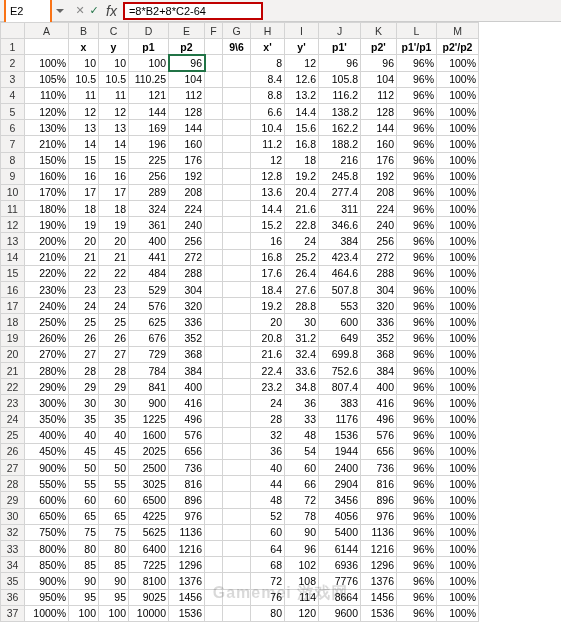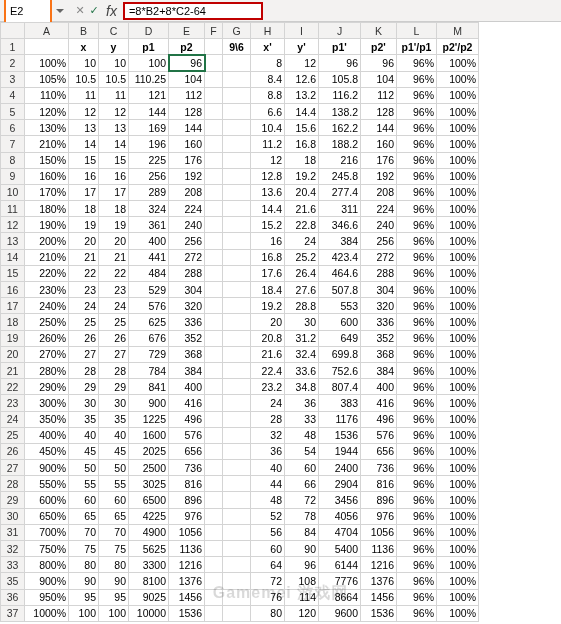--- a/index.html
+++ b/index.html
@@ -544,64 +544,64 @@
           <td class="txt-r"></td>
           <td class="txt-r"></td>
           <td class="txt-r">52</td>
           <td class="txt-r">78</td>
           <td class="txt-r">4056</td>
           <td class="txt-r">976</td>
           <td class="txt-r">96%</td>
           <td class="txt-r">100%</td>
         </tr>
         <tr>
-          <th class="rowhdr">31</th>
-          <td class="txt-r">700%</td>
-          <td class="txt-r">70</td>
-          <td class="txt-r">70</td>
-          <td class="txt-r">4900</td>
-          <td class="txt-r">1056</td>
-          <td class="txt-r"></td>
-          <td class="txt-r"></td>
-          <td class="txt-r">56</td>
-          <td class="txt-r">84</td>
-          <td class="txt-r">4704</td>
-          <td class="txt-r">1056</td>
-          <td class="txt-r">96%</td>
-          <td class="txt-r">100%</td>
-        </tr>
-        <tr>
           <th class="rowhdr">32</th>
           <td class="txt-r">750%</td>
           <td class="txt-r">75</td>
           <td class="txt-r">75</td>
           <td class="txt-r">5625</td>
           <td class="txt-r">1136</td>
           <td class="txt-r"></td>
           <td class="txt-r"></td>
           <td class="txt-r">60</td>
           <td class="txt-r">90</td>
           <td class="txt-r">5400</td>
           <td class="txt-r">1136</td>
           <td class="txt-r">96%</td>
           <td class="txt-r">100%</td>
         </tr>
         <tr>
           <th class="rowhdr">33</th>
           <td class="txt-r">800%</td>
           <td class="txt-r">80</td>
           <td class="txt-r">80</td>
-          <td class="txt-r">3300</td>
+          <td class="txt-r">6400</td>
           <td class="txt-r">1216</td>
           <td class="txt-r"></td>
           <td class="txt-r"></td>
           <td class="txt-r">64</td>
           <td class="txt-r">96</td>
           <td class="txt-r">6144</td>
           <td class="txt-r">1216</td>
+          <td class="txt-r">96%</td>
+          <td class="txt-r">100%</td>
+        </tr>
+        <tr>
+          <th class="rowhdr">34</th>
+          <td class="txt-r">850%</td>
+          <td class="txt-r">85</td>
+          <td class="txt-r">85</td>
+          <td class="txt-r">7225</td>
+          <td class="txt-r">1296</td>
+          <td class="txt-r"></td>
+          <td class="txt-r"></td>
+          <td class="txt-r">68</td>
+          <td class="txt-r">102</td>
+          <td class="txt-r">6936</td>
+          <td class="txt-r">1296</td>
           <td class="txt-r">96%</td>
           <td class="txt-r">100%</td>
         </tr>
         <tr>
           <th class="rowhdr">35</th>
           <td class="txt-r">900%</td>
           <td class="txt-r">90</td>
           <td class="txt-r">90</td>
           <td class="txt-r">8100</td>
           <td class="txt-r">1376</td>

